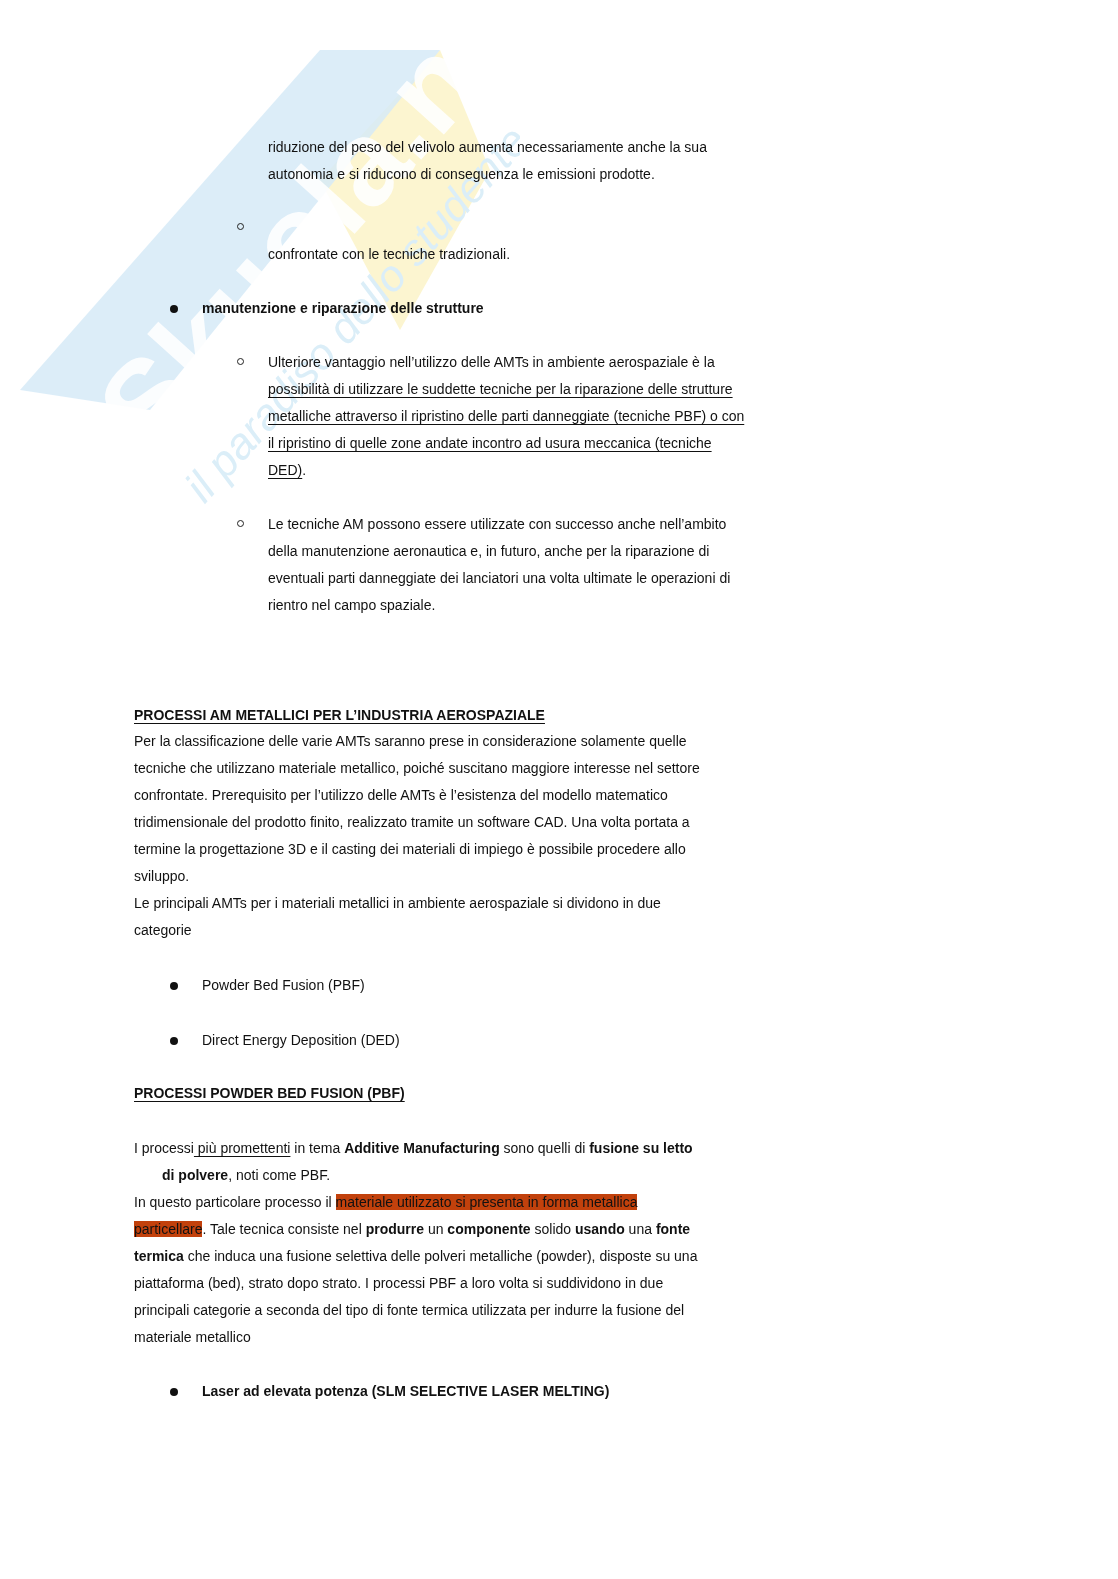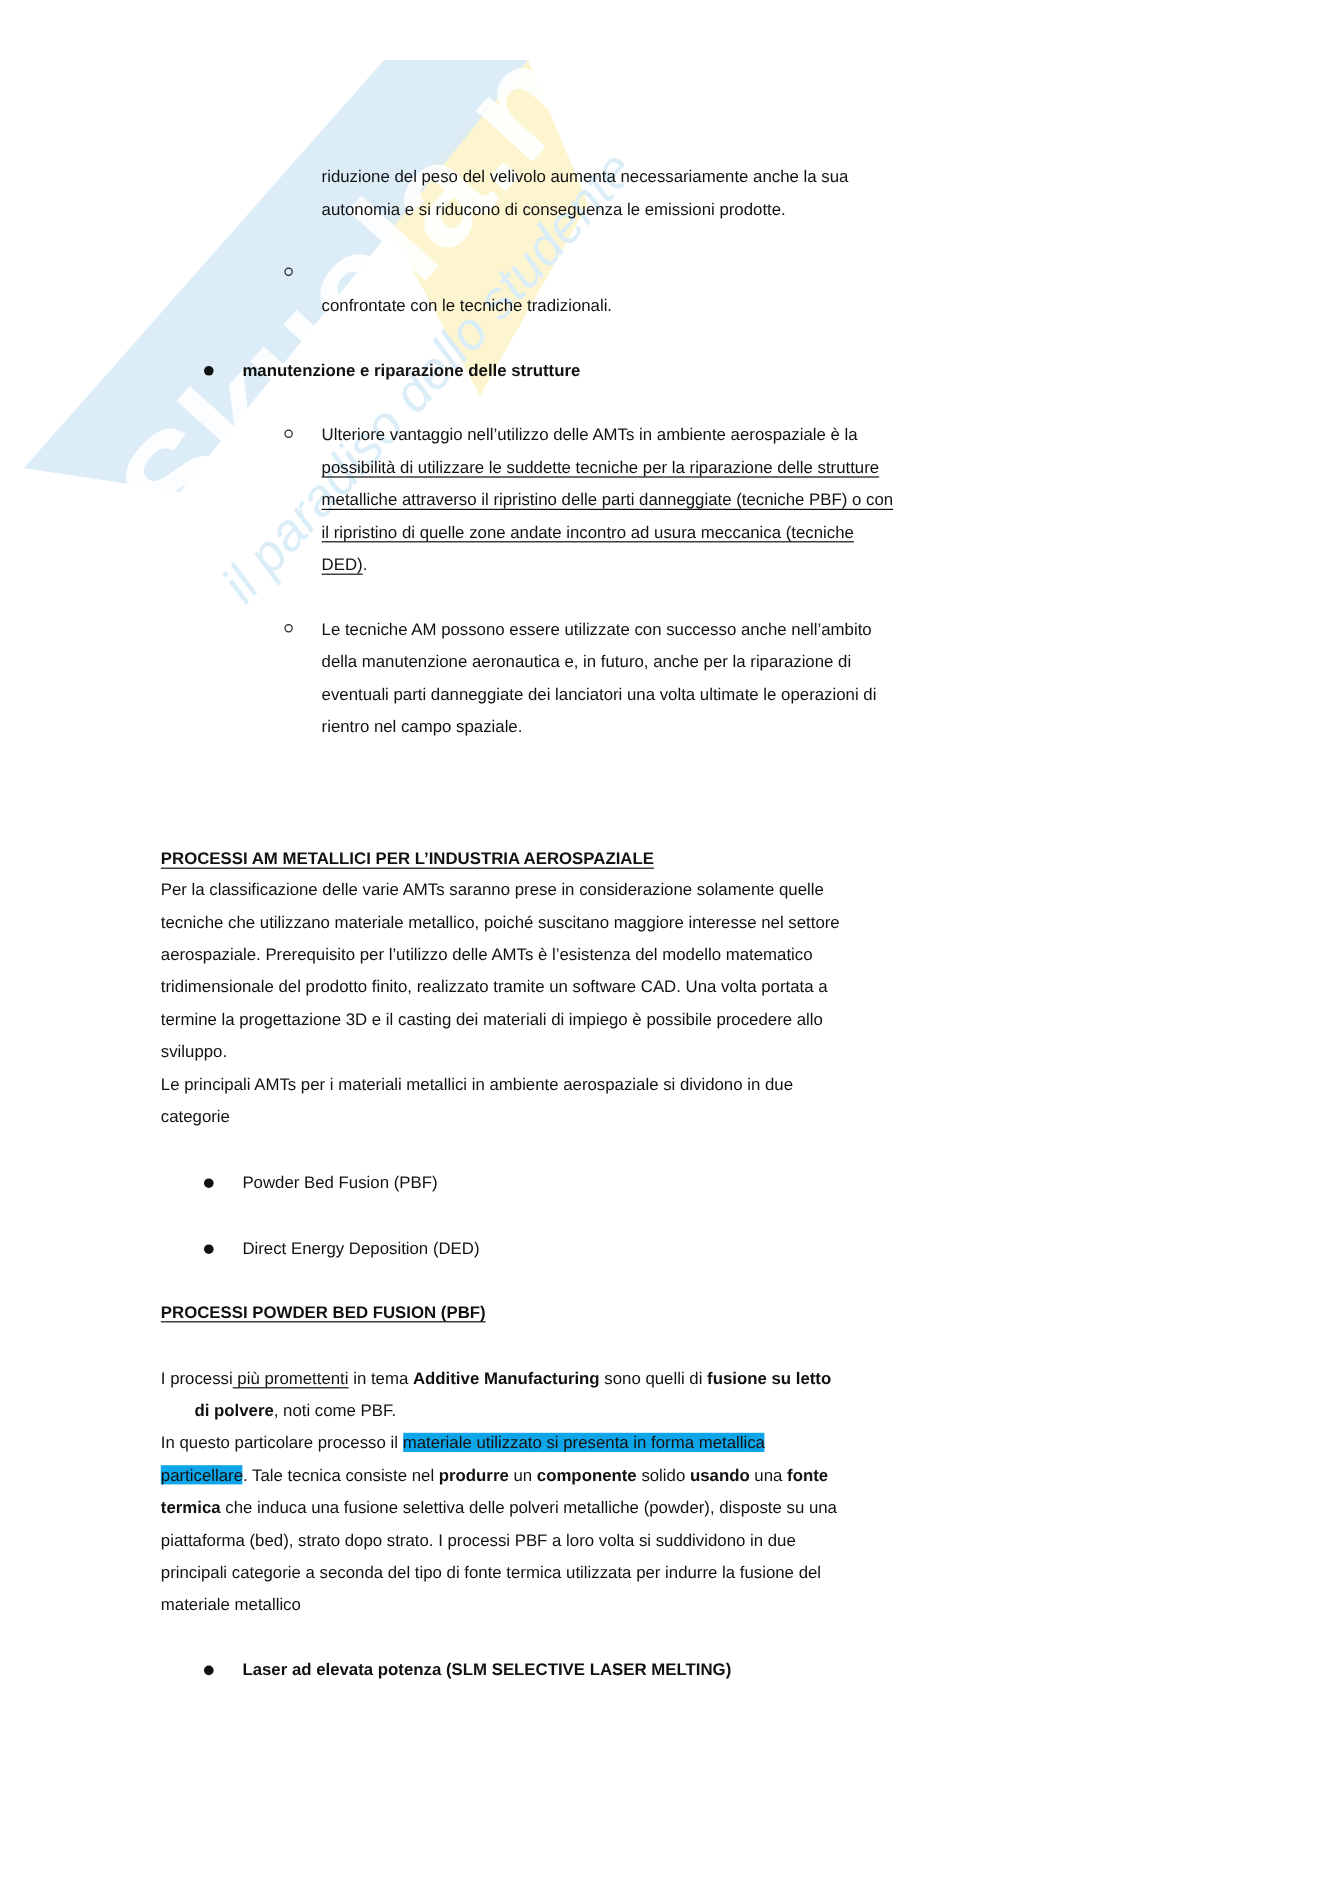--- a/index.html
+++ b/index.html
@@ -7,21 +7,21 @@
          font-family: "Liberation Sans", sans-serif; color: #111111; }
   .page { position: absolute; left: 0; top: 0; width: 1118px; height: 1579px; }
 
   
   .wm { position: absolute; left: 20px; top: 30px; width: 500px; height: 520px; pointer-events: none; }
   .wm svg { width: 100%; height: 100%; }
 
   .line { position: absolute; font-size: 14px; line-height: 27px; white-space: nowrap; }
   .b { font-weight: bold; }
   .u { text-decoration: underline; text-underline-offset: 3px; }
-  .hl { background: #0ea5e9; }
+  .hl { background: #c2410c; }
   .bullet-disc { position: absolute; width: 8px; height: 8px; border-radius: 50%; background: #111; }
   .bullet-circle { position: absolute; width: 7px; height: 7px; border-radius: 50%; border: 1.2px solid #222; box-sizing: border-box; }
   .heading { font-weight: bold; text-decoration: underline; text-underline-offset: 3px; }
 </style>
 </head>
 <body>
 
 <div class="page">
 
   <div class="wm">
@@ -54,21 +54,21 @@
   <span class="bullet-circle" style="left:237px; top:520px;"></span>
   <div class="line" style="left:268px; top:511px;">Le tecniche AM possono essere utilizzate con successo anche nell’ambito</div>
   <div class="line" style="left:268px; top:538px;">della manutenzione aeronautica e, in futuro, anche per la riparazione di</div>
   <div class="line" style="left:268px; top:565px;">eventuali parti danneggiate dei lanciatori una volta ultimate le operazioni di</div>
   <div class="line" style="left:268px; top:592px;">rientro nel campo spaziale.</div>
 
   <div class="line heading" style="left:134px; top:674px;margin-top:28px;">PROCESSI AM METALLICI PER L’INDUSTRIA AEROSPAZIALE</div>
 
   <div class="line" style="left:134px; top:728px;">Per la classificazione delle varie AMTs saranno prese in considerazione solamente quelle</div>
   <div class="line" style="left:134px; top:755px;">tecniche che utilizzano materiale metallico, poiché suscitano maggiore interesse nel settore</div>
-  <div class="line" style="left:134px; top:782px;">aerospaziale. Prerequisito per l’utilizzo delle AMTs è l’esistenza del modello matematico</div>
+  <div class="line" style="left:134px; top:782px;">confrontate. Prerequisito per l’utilizzo delle AMTs è l’esistenza del modello matematico</div>
   <div class="line" style="left:134px; top:809px;">tridimensionale del prodotto finito, realizzato tramite un software CAD. Una volta portata a</div>
   <div class="line" style="left:134px; top:836px;">termine la progettazione 3D e il casting dei materiali di impiego è possibile procedere allo</div>
   <div class="line" style="left:134px; top:863px;">sviluppo.</div>
   <div class="line" style="left:134px; top:890px;">Le principali AMTs per i materiali metallici in ambiente aerospaziale si dividono in due</div>
   <div class="line" style="left:134px; top:917px;">categorie</div>
 
   <span class="bullet-disc" style="left:170px; top:982px;"></span>
   <div class="line" style="left:202px; top:972px;">Powder Bed Fusion (PBF)</div>
   <span class="bullet-disc" style="left:170px; top:1037px;"></span>
   <div class="line" style="left:202px; top:1027px;">Direct Energy Deposition (DED)</div>

